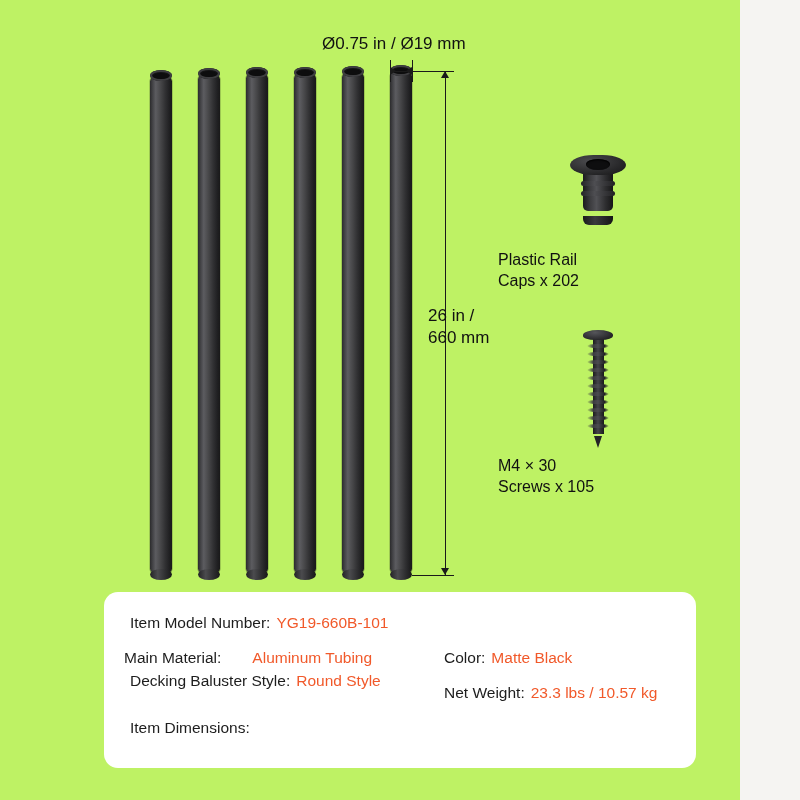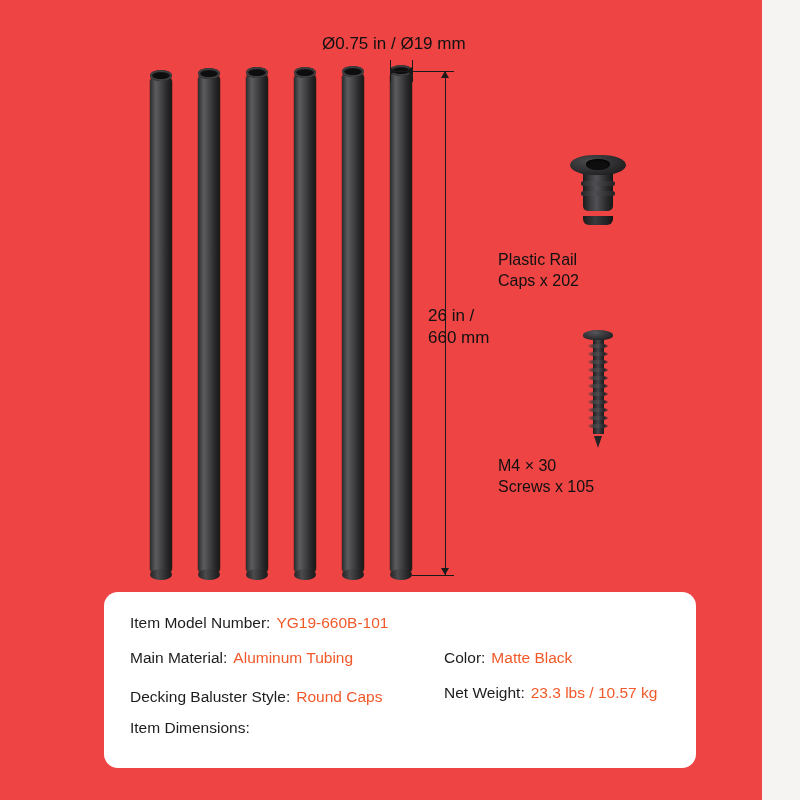--- a/index.html
+++ b/index.html
@@ -11,22 +11,21 @@
     height: 800px;
     background: #f5f4f2;
     font-family: "Liberation Sans", sans-serif;
     overflow: hidden;
     position: relative;
   }
   #page {
     position: relative;
     width: 740px;
     height: 800px;
-    background: #ef4444;
-    padding-left: 22px;
+    background: #bef264;
   }
 
   
   .tube {
     position: absolute;
     width: 22px;
     border-radius: 11px / 6px;
     background: linear-gradient(to right,
       #2b2b2d 0%,
       #434346 12%,
@@ -296,32 +295,32 @@
   </div>
   <div class="part-caption" style="left:498px; top:455px;">M4 × 30
 Screws x 105</div>
 
   <div id="spec-card">
     <div class="spec-row" style="left:26px; top:22px;">
       <span class="spec-label">Item Model Number:</span>
       <span class="spec-value">YG19-660B-101</span>
     </div>
 
-    <div class="spec-row" style="left:26px; top:57px;">
+    <div class="spec-row" style="left:20px; top:57px;gap:25px;">
       <span class="spec-label">Main Material:</span>
       <span class="spec-value">Aluminum Tubing</span>
     </div>
     <div class="spec-row" style="left:340px; top:57px;align-items:flex-end;">
       <span class="spec-label">Color:</span>
       <span class="spec-value">Matte Black</span>
     </div>
 
-    <div class="spec-row" style="left:26px; top:96px;">
+    <div class="spec-row" style="left:26px; top:80px;">
       <span class="spec-label">Decking Baluster Style:</span>
-      <span class="spec-value">Round Caps</span>
+      <span class="spec-value">Round Style</span>
     </div>
     <div class="spec-row" style="left:340px; top:92px;">
       <span class="spec-label">Net Weight:</span>
       <span class="spec-value">23.3 lbs / 10.57 kg</span>
     </div>
 
     <div class="spec-row" style="left:26px; top:127px;align-items:center;">
       <span class="spec-label">Item Dimensions:</span>
     </div>
   </div>

